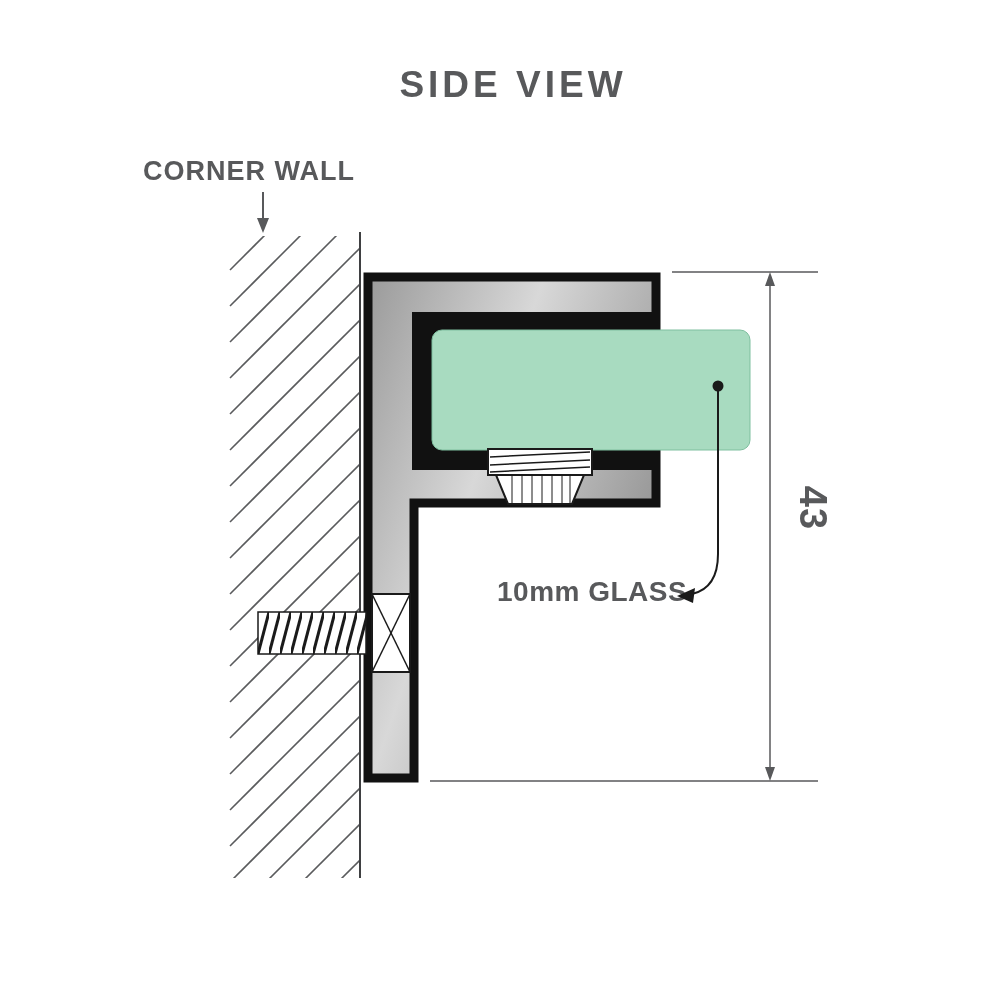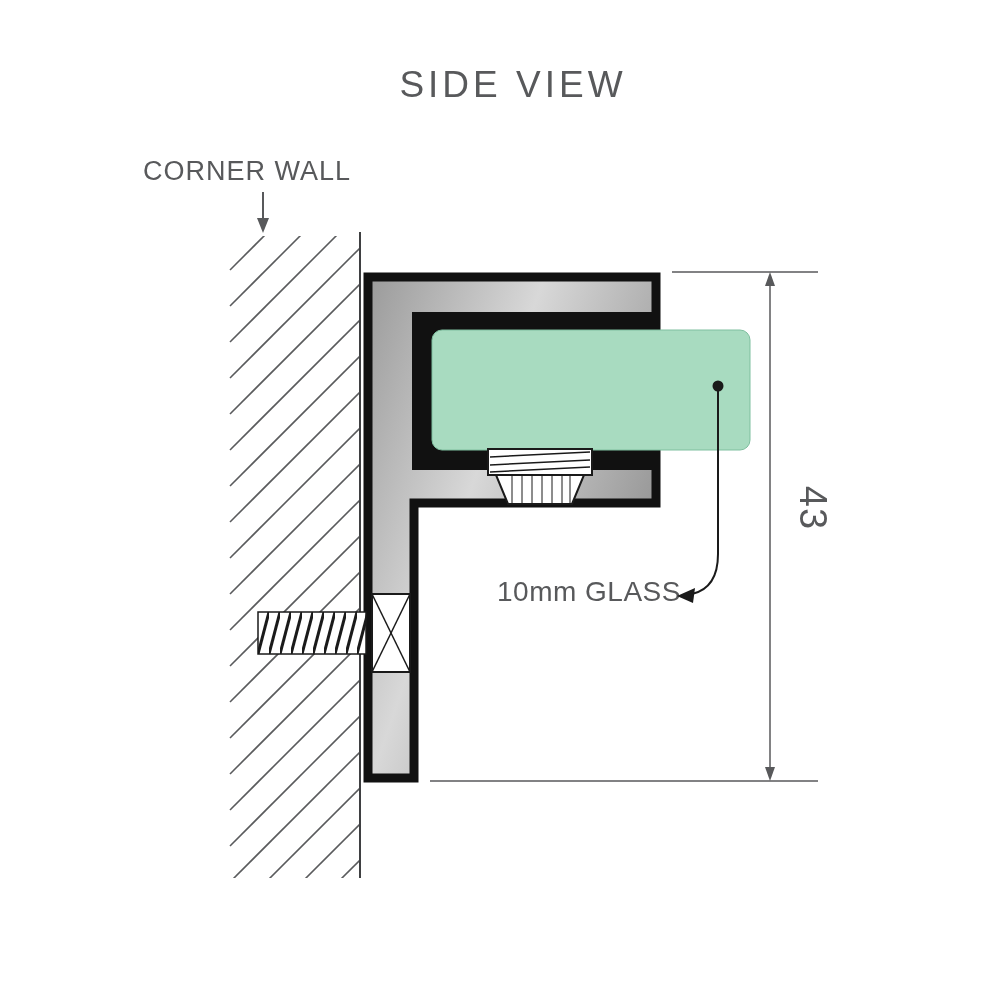--- a/index.html
+++ b/index.html
@@ -7,20 +7,21 @@
     padding: 0;
     background: #ffffff;
     font-family: "Liberation Sans", sans-serif;
   }
   .canvas {
     position: relative;
     width: 1000px;
     height: 1000px;
     background: #ffffff;
     overflow: hidden;
+    font-weight: bold;
   }
   svg { display: block; }
   text {
     font-family: "Liberation Sans", sans-serif;
     fill: #58595b;
   }
   .title-text   { font-size: 37px; letter-spacing: 4px; }
   .label-text   { font-size: 27px; letter-spacing: 1px; }
   .callout-text { font-size: 28px; letter-spacing: 0.5px; }
   .dim-text     { font-size: 38px; letter-spacing: 1px; }

